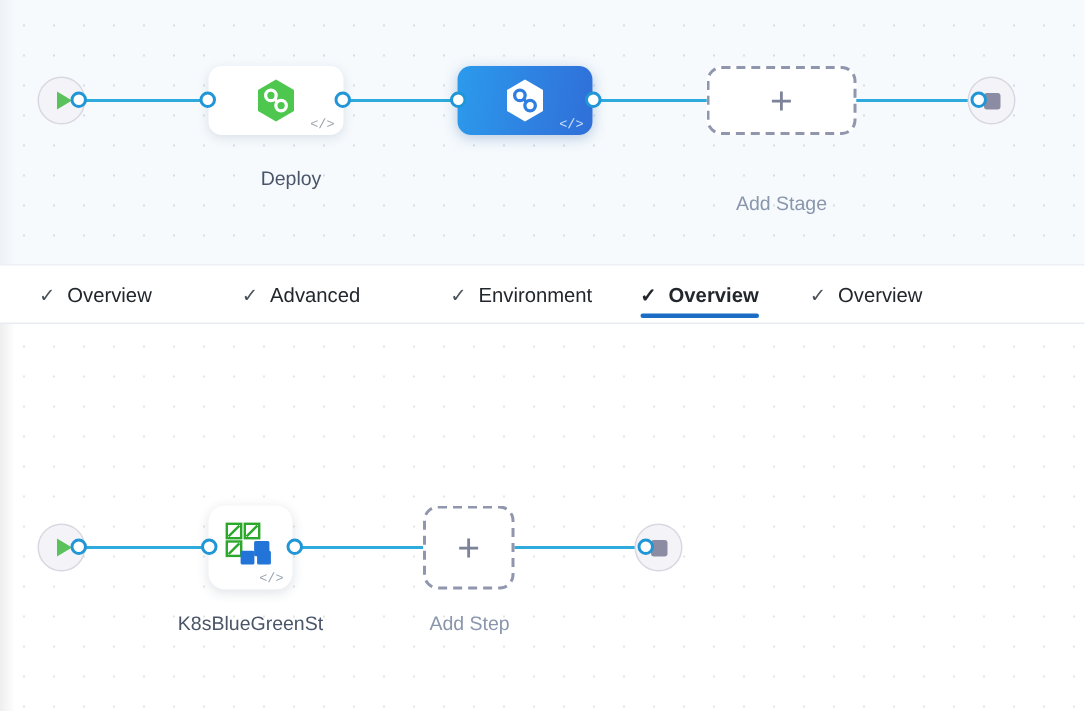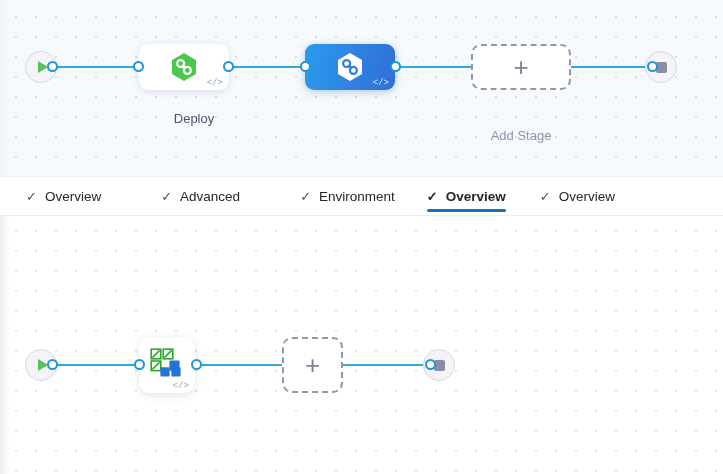--- a/index.html
+++ b/index.html
@@ -323,22 +323,24 @@
       <g fill="#2374d8">
         <rect x="19.4" y="12.6" width="10.2" height="10.2" rx="1"></rect>
         <rect x="10.4" y="19.2" width="9.2" height="9.2" rx="1"></rect>
         <rect x="21.4" y="19.2" width="9.2" height="9.2" rx="1"></rect>
       </g>
     </svg>
     <span class="code-badge">&lt;/&gt;</span>
   </div>
   <div class="port" style="left:134px; top:143px;"></div>
   <div class="port" style="left:191px; top:143px;"></div>
+  <div class="node-label" style="left:97px; top:191px; width:140px;">K8sBlueGreenSt</div>
 
   <div class="add-node" style="left:282px; top:121px; width:61px; height:56px;">
     <span class="plus-glyph">+</span>
   </div>
+  <div class="node-label muted" style="left:272px; top:191px; width:82px;">Add Step</div>
 
   <div class="port" style="left:425px; top:143px;"></div>
   <div class="terminal" style="left:423px; top:133px;">
     <div class="stop-sq"></div>
   </div>
 </div>
 
 </body></html>

